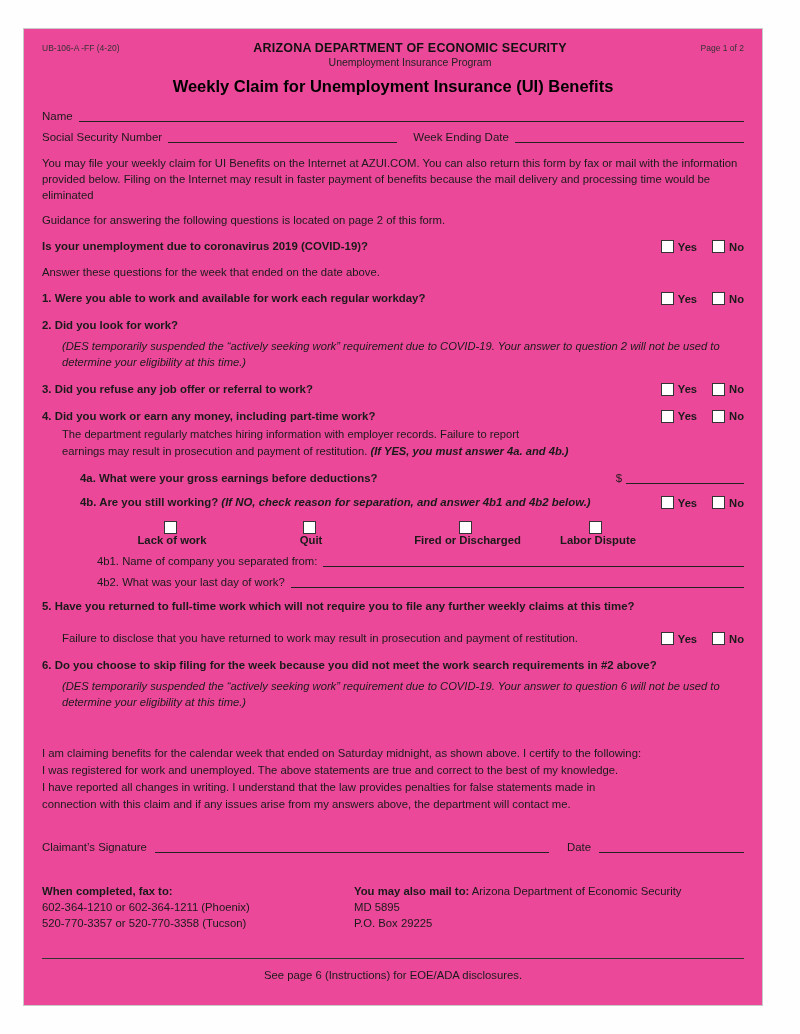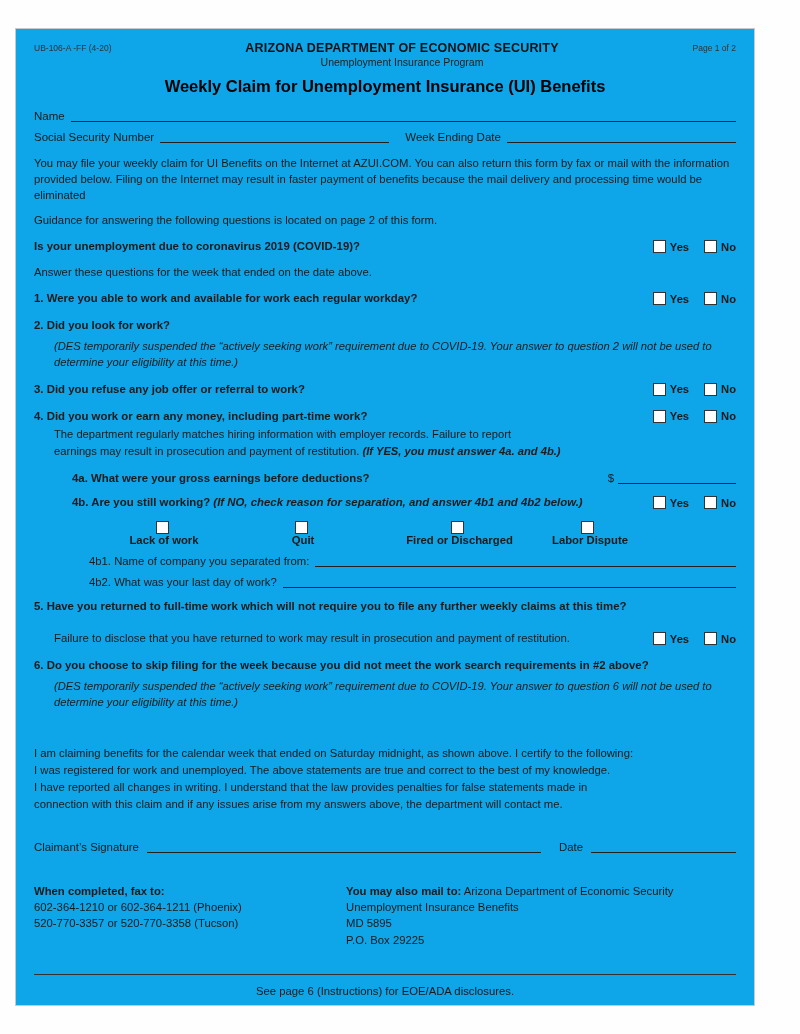--- a/index.html
+++ b/index.html
@@ -17,25 +17,25 @@
   }
   .page {
     position: absolute;
     left: 0; top: 0;
     width: 800px;
     height: 1034px;
     background: #fefefe;
   }
   .sheet {
     position: absolute;
-    left: 15px;
+    left: 23px;
     top: 28px;
     width: 740px;
     height: 978px;
-    background: #0ea5e9;
+    background: #ec4899;
     border: 1px solid #c9c9c9;
     box-sizing: border-box;
     padding: 12px 18px 0 18px;
   }
 
   
   .hdr-row {
     display: flex;
     align-items: flex-start;
     justify-content: space-between;
@@ -434,21 +434,20 @@
       <div class="fc-left">
         <div class="fc-head">When completed, fax to:</div>
         <div>602-364-1210 or 602-364-1211 (Phoenix)</div>
         <div>520-770-3357 or 520-770-3358 (Tucson)</div>
       </div>
       <div class="fc-right">
         <div>
           <span class="inline-head">You may also mail to:</span>
           <span>Arizona Department of Economic Security</span>
         </div>
-        <div>Unemployment Insurance Benefits</div>
         <div>MD 5895</div>
         <div>P.O. Box 29225</div>
       </div>
     </div>
 
     <div class="hr"></div>
     <div class="footer-note">See page 6 (Instructions) for EOE/ADA disclosures.</div>
 
   </div>
 </div>

